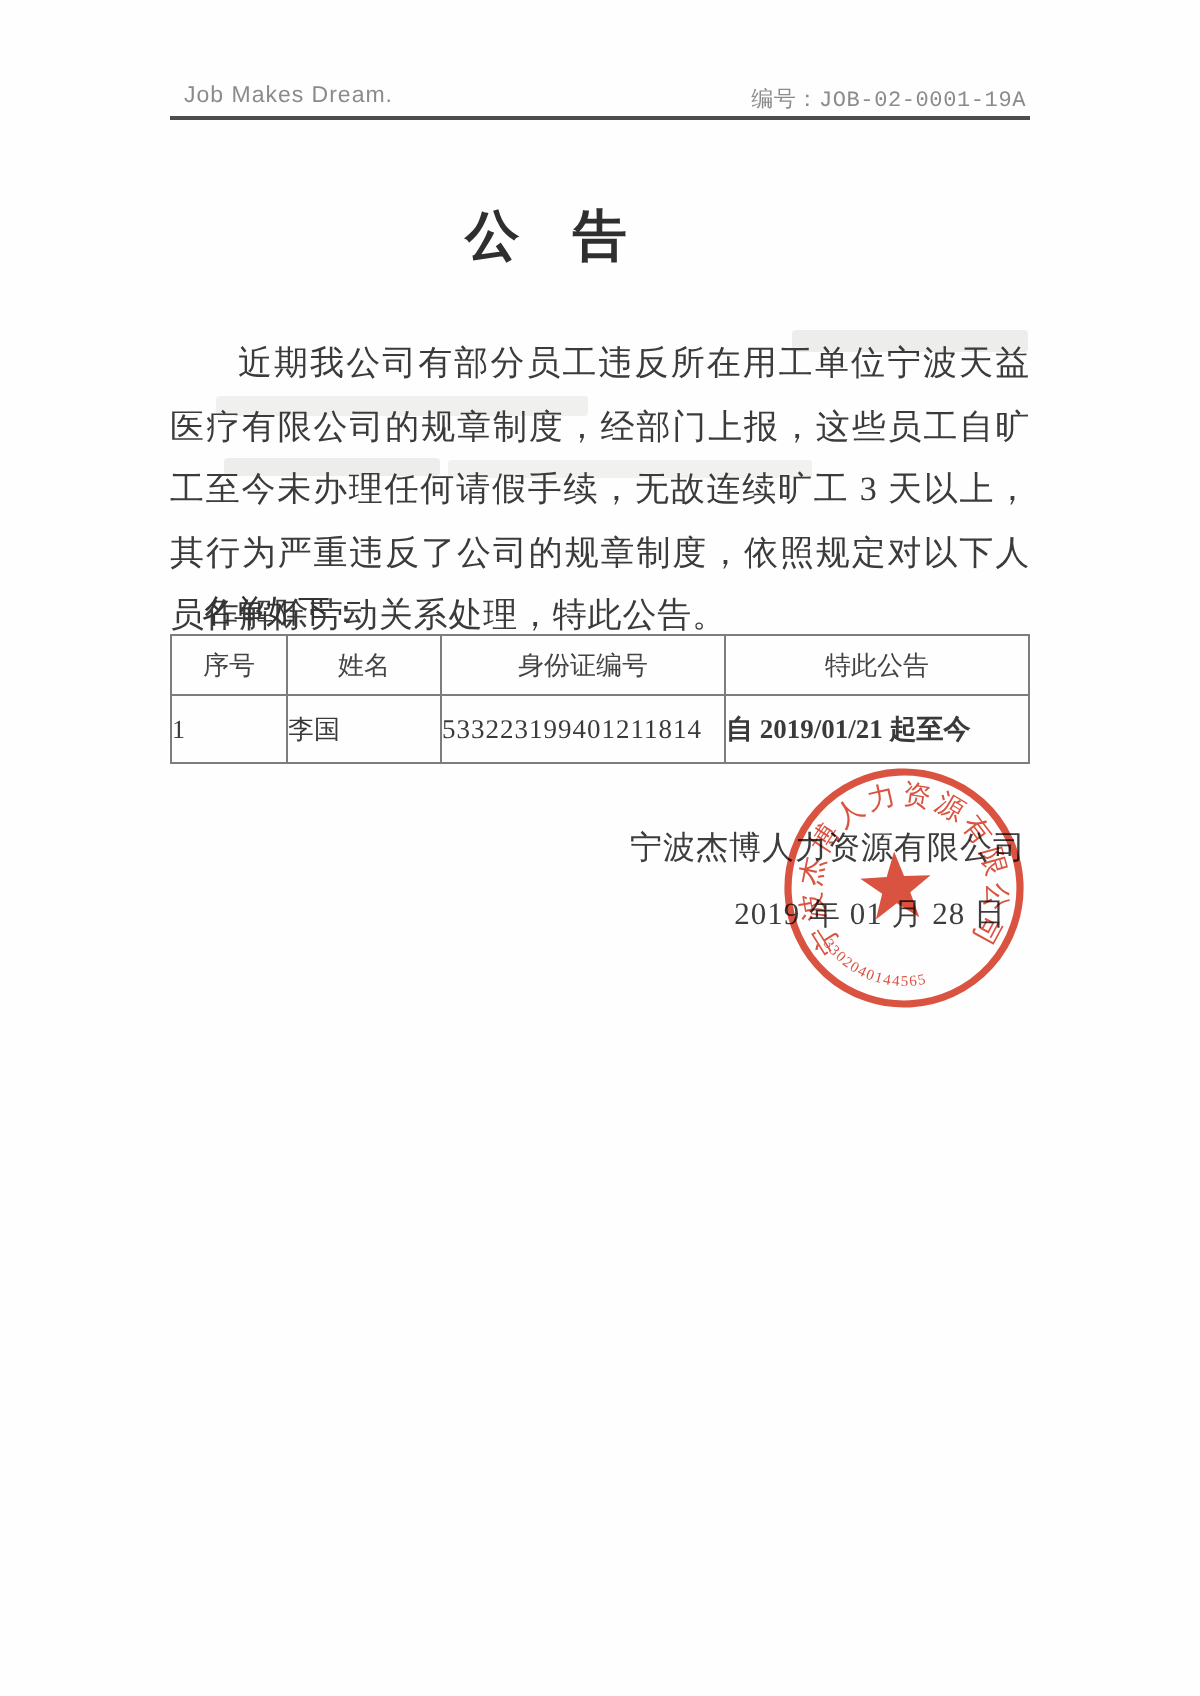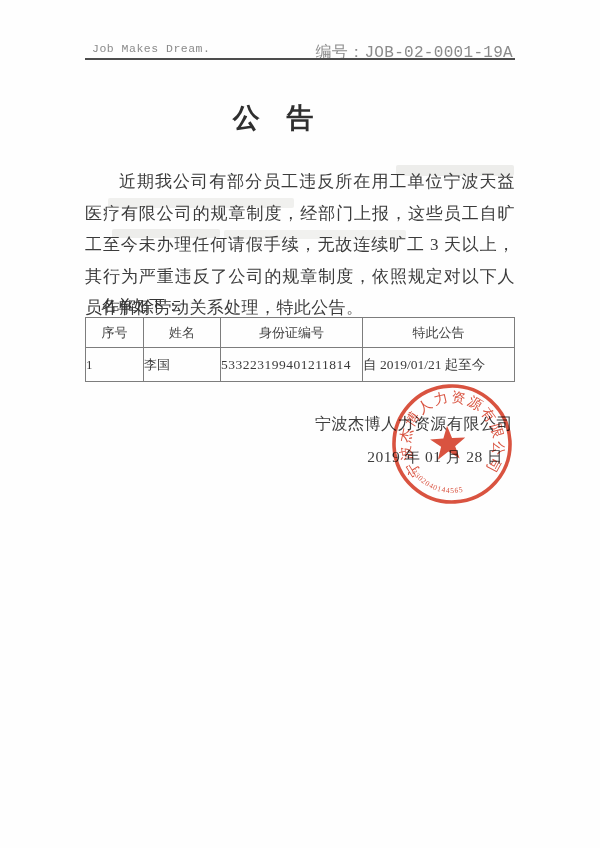--- a/index.html
+++ b/index.html
@@ -10,27 +10,27 @@
     height: 848px;
     background: #fefefe;
     overflow: hidden;
     font-family: "Liberation Serif", "DejaVu Serif", serif;
     color: #3b3b3b;
   }
 
   
   .hdr-slogan {
     position: absolute; left: 92px; top: 42px;
-    font-family: Liberation Mono, monospace;
+    font-family: Liberation Sans, sans-serif;
     font-size: 11.5px; letter-spacing: 0.5px; color: #8b8b8b;
   }
   .hdr-docno {
     position: absolute; right: 87px; top: 42px;
     font-family: "Liberation Mono", "DejaVu Sans Mono", monospace;
-    font-size: 16px; letter-spacing: 0.3px; color: #8b8b8b;
+    font-size: 11px; letter-spacing: 0.3px; color: #8b8b8b;
   }
   .hdr-rule {
     position: absolute; left: 85px; top: 58px;
     width: 430px; height: 2px; background: #4d4d4d;
   }
 
   
   .artifact { position: absolute; background: #ededeb; border-radius: 2px; }
   .artifact.a1 { left: 396px; top: 165px; width: 118px; height: 11px; }
   .artifact.a2 { left: 108px; top: 198px; width: 186px; height: 10px; background:#f0f0ee; }
@@ -61,21 +61,21 @@
     border-collapse: collapse; table-layout: fixed; width: 429px;
     font-size: 13px; color: #3a3a3a;
   }
   .roster th, .roster td {
     border: 1px solid #7d7d7d; vertical-align: middle;
     padding: 0; overflow: hidden; white-space: nowrap;
   }
   .roster th { height: 30px; font-weight: 400; color: #444444; }
   .roster td { height: 34px; }
   .roster td.c-id { font-family: "Liberation Serif", "DejaVu Serif", serif; font-size: 13.5px; letter-spacing: 0.5px; }
-  .roster td.c-time { font-weight: 400; font-size: 13.5px; margin-left: 32px; }
+  .roster td.c-time { font-weight: 700; font-size: 13.5px; margin-left: 32px; }
 
   
   .sig-company {
     position: absolute; right: 87px; top: 414px;
     font-size: 16px; color: #3d3d3d; letter-spacing: 0.5px;
   }
   .sig-date {
     position: absolute; right: 97px; top: 447px;
     font-size: 15.5px; color: #3d3d3d; letter-spacing: 0.5px;
   }

